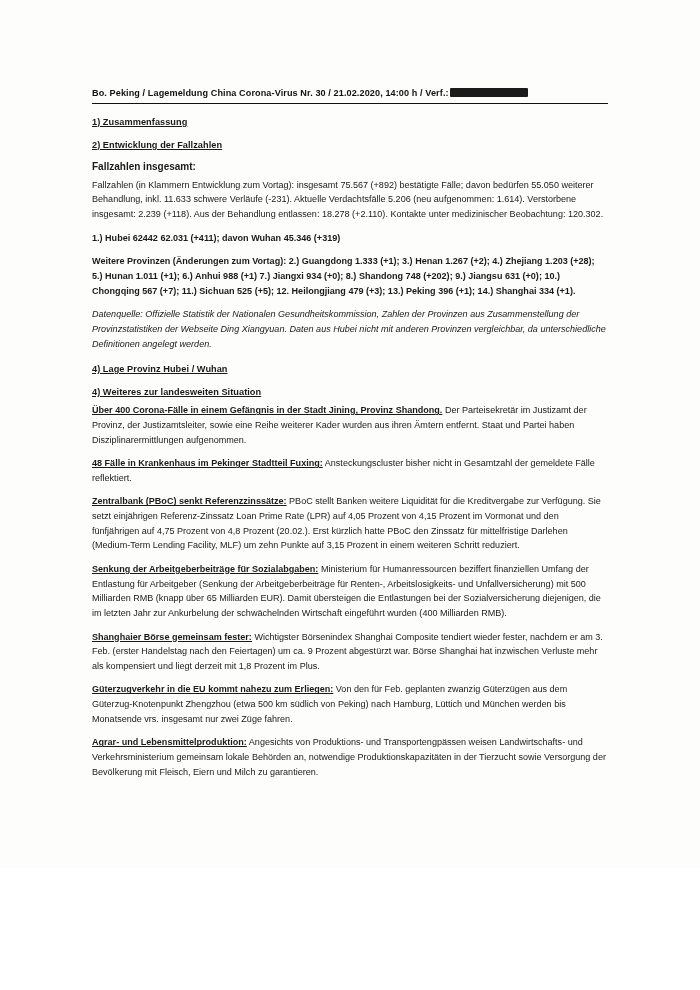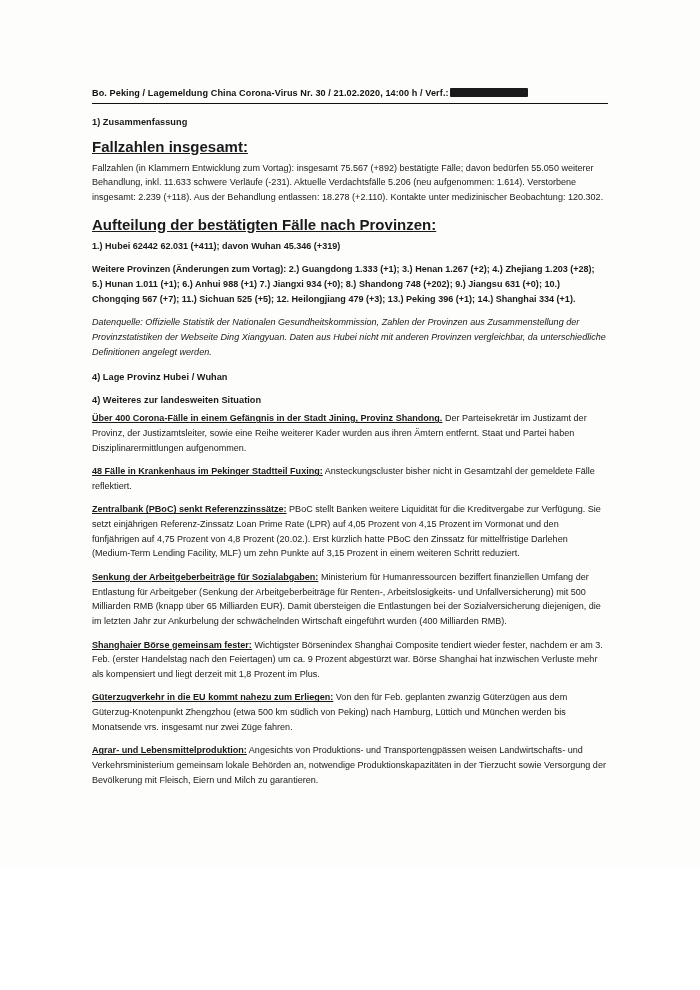--- a/index.html
+++ b/index.html
@@ -47,27 +47,27 @@
   }
   .header-rule {
     margin-top: 3px;
     border-bottom: 1.3px solid #111;
     width: 516px;
   }
   h2.section {
     font-size: 9.2px;
     font-weight: bold;
     margin: 13px 0 6px 0;
+    text-decoration: underline;
     letter-spacing: 0.05px;
   }
   h3.subsection {
-    font-size: 15px;
+    font-size: 10px;
     font-weight: bold;
     margin: 11px 0 6px 0;
-    text-decoration: underline;
   }
   p.para {
     font-size: 9.05px;
     line-height: 1.62;
     margin: 0 0 9px 0;
     text-align: left;
   }
   p.italic {
     font-style: italic;
   }
@@ -85,24 +85,24 @@
 <div class="page">
   <div class="content">
 
     <div class="doc-header">
       <span>Bo. Peking / Lagemeldung China Corona-Virus Nr. 30 / 21.02.2020, 14:00 h / Verf.:</span><span class="redaction"></span>
     </div>
     <div class="header-rule"></div>
 
     <h2 class="section">1) Zusammenfassung</h2>
 
+    <h2 class="section">2) Entwicklung der Fallzahlen</h2>
     <h3 class="subsection">Fallzahlen insgesamt:</h3>
     <p class="para">Fallzahlen (in Klammern Entwicklung zum Vortag): insgesamt 75.567 (+892) bestätigte Fälle; davon bedürfen 55.050 weiterer Behandlung, inkl. 11.633 schwere Verläufe (-231). Aktuelle Verdachtsfälle 5.206 (neu aufgenommen: 1.614). Verstorbene insgesamt: 2.239 (+118). Aus der Behandlung entlassen: 18.278 (+2.110). Kontakte unter medizinischer Beobachtung: 120.302.</p>
 
-    <h3 class="subsection">Aufteilung der bestätigten Fälle nach Provinzen:</h3>
     <p class="para"><span class="lead-plain">1.) Hubei 62442 62.031 (+411); davon Wuhan 45.346 (+319)</span></p>
     <p class="para"><span class="lead-plain">Weitere Provinzen (Änderungen zum Vortag): 2.) Guangdong 1.333 (+1); 3.) Henan 1.267 (+2); 4.) Zhejiang 1.203 (+28); 5.) Hunan 1.011 (+1); 6.) Anhui 988 (+1) 7.) Jiangxi 934 (+0); 8.) Shandong 748 (+202); 9.) Jiangsu 631 (+0); 10.) Chongqing 567 (+7); 11.) Sichuan 525 (+5); 12. Heilongjiang 479 (+3); 13.) Peking 396 (+1); 14.) Shanghai 334 (+1).</span></p>
 
     <p class="para italic">Datenquelle: Offizielle Statistik der Nationalen Gesundheitskommission, Zahlen der Provinzen aus Zusammenstellung der Provinzstatistiken der Webseite Ding Xiangyuan. Daten aus Hubei nicht mit anderen Provinzen vergleichbar, da unterschiedliche Definitionen angelegt werden.</p>
 
     <h2 class="section">4) Lage Provinz Hubei / Wuhan</h2>
 
     <h2 class="section">4) Weiteres zur landesweiten Situation</h2>
 
     <p class="para"><span class="lead">Über 400 Corona-Fälle in einem Gefängnis in der Stadt Jining, Provinz Shandong.</span><span> Der Parteisekretär im Justizamt der Provinz, der Justizamtsleiter, sowie eine Reihe weiterer Kader wurden aus ihren Ämtern entfernt. Staat und Partei haben Disziplinarermittlungen aufgenommen.</span></p>

